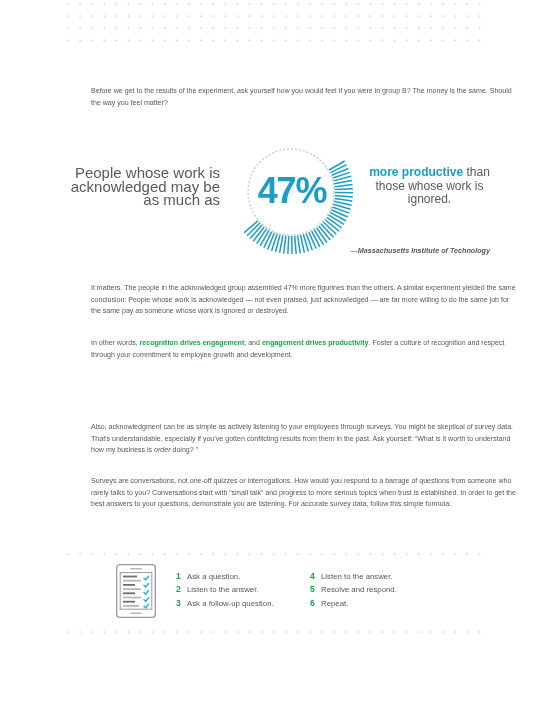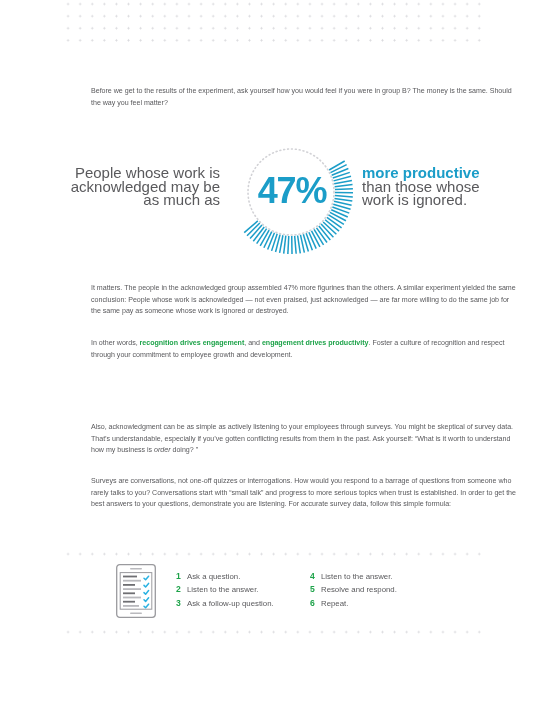--- a/index.html
+++ b/index.html
@@ -64,22 +64,22 @@
     width: 158px;
     text-align: right;
     font-size: 15px;
     line-height: 13.5px;
     color: #59595c;
   }
   #hero-right {
     position: absolute;
     left: 300px; top: 38px;
     width: 135px;
-    text-align: left;
-    font-size: 15px;
+    text-align: center;
+    font-size: 12px;
     line-height: 13.5px;
     color: #59595c;
   }
   #gauge-wrap {
     position: absolute;
     left: 165px; top: 0px;
     width: 128px; height: 128px;
   }
   #gauge-wrap svg { display: block; }
   #gauge-value {
@@ -210,20 +210,21 @@
           </g>
       </svg>
       <div id="gauge-value">47%</div>
     </div>
 
     <div id="hero-right">
       <span class="blue">more productive</span><span> than those whose work is ignored.</span>
     </div>
   </div>
 
+  <div id="attribution">—Massachusetts Institute of Technology</div>
 
   <div class="para" style="top:283px;">It matters. The people in the acknowledged group assembled 47% more figurines than the others. A similar experiment yielded the same conclusion: People whose work is acknowledged — not even praised, just acknowledged — are far more willing to do the same job for the same pay as someone whose work is ignored or destroyed.</div>
 
   <div class="para" style="top:338px;">
     <span>In other words, </span><span class="green">recognition drives engagement</span><span>, and </span><span class="green">engagement drives productivity</span><span>. Foster a culture of recognition and respect through your commitment to employee growth and development.</span>
   </div>
 
 
   <div class="para" style="top:422px;">
     <span>Also, acknowledgment can be as simple as actively listening to your employees through surveys. You might be skeptical of survey data. That’s understandable, especially if you’ve gotten conflicting results from them in the past. Ask yourself: “What is it worth to understand how my business is </span><span class="ital">order</span><span> doing? ”</span>

